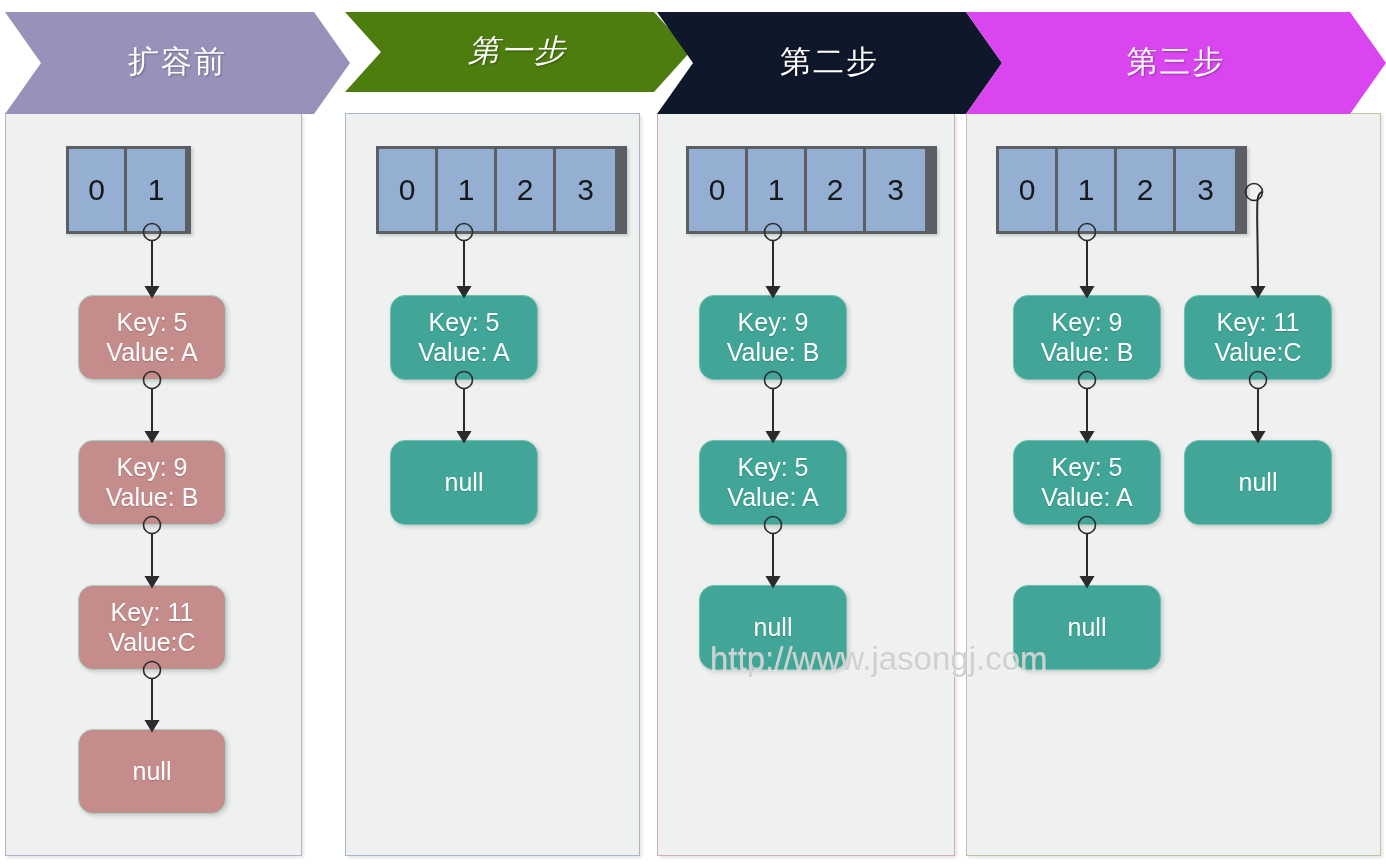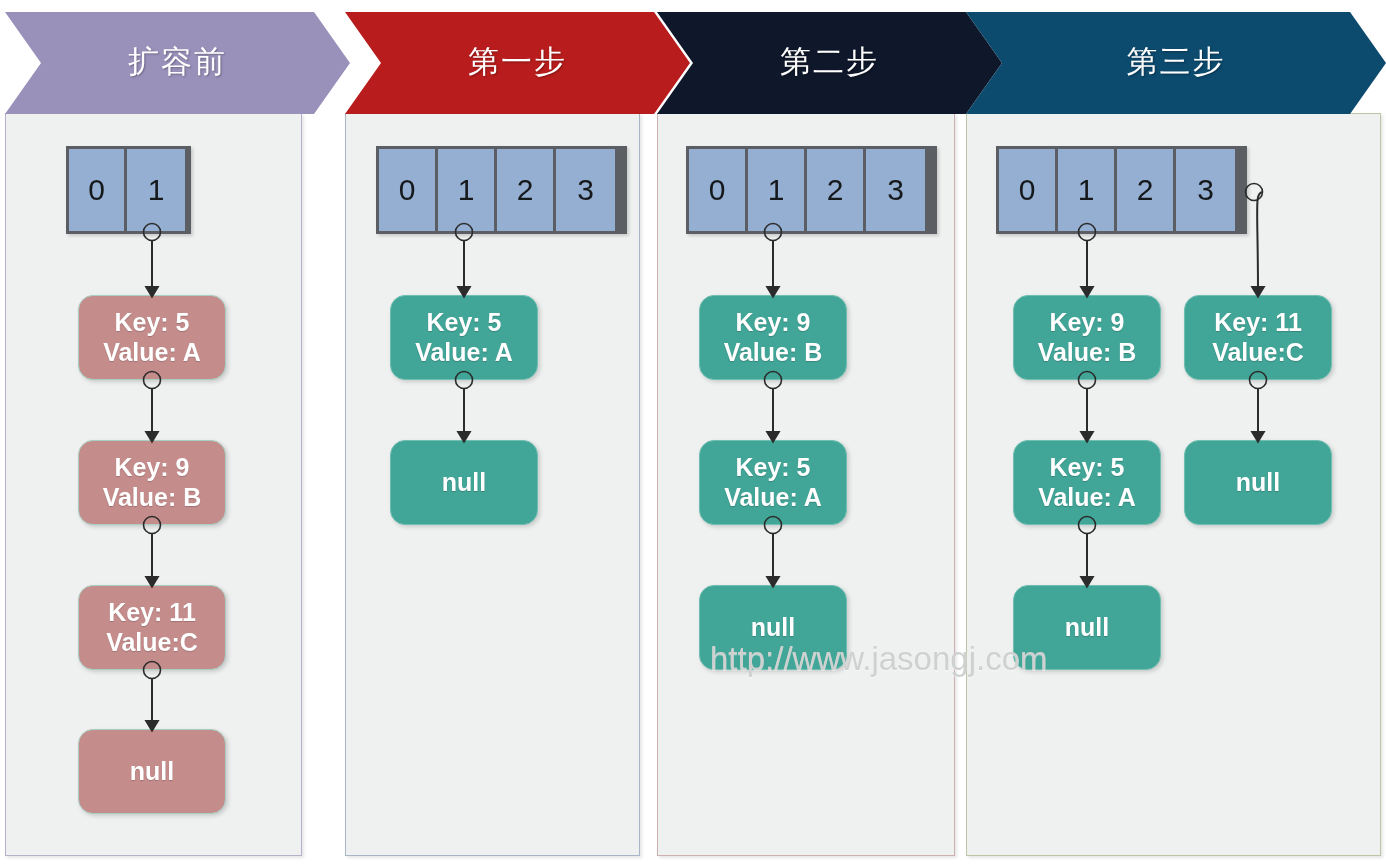--- a/index.html
+++ b/index.html
@@ -65,21 +65,21 @@
     align-items: center;
     justify-content: center;
     color: #ffffff;
     font-size: 25px;
     line-height: 1.18;
     text-shadow: 0 1px 1px rgba(0,0,0,0.18);
     box-shadow: 2px 2px 4px rgba(0,0,0,0.16);
   }
   .node.rose { background: #c58c8c; border: 1px solid #a8cfc2; }
   .node.teal { background: #41a597; border: 1px solid #6fc0b2; }
-  .node .ln { display: block; white-space: nowrap; font-weight: bold; }
+  .node .ln { display: block; white-space: nowrap; }
   svg.links {
     position: absolute;
     left: 0; top: 0;
     width: 1386px; height: 868px;
     pointer-events: none;
   }
   .watermark {
     position: absolute;
     color: #cfd0d0;
     font-size: 33px;
@@ -149,21 +149,21 @@
       <span class="ln">Value: B</span>
     </div>
     <div class="node rose" style="left: 78px; top: 585px; width: 148px; height: 85px;">
       <span class="ln">Key: 11</span>
       <span class="ln">Value:C</span>
     </div>
     <div class="node rose" style="left: 78px; top: 729px; width: 148px; height: 85px;">
       <span class="ln">null</span>
     </div>
     <div class="panel" style="left: 345px; top: 113px; width: 295px; height: 743px; border: 1px solid rgb(169, 182, 200);"></div>
-    <div class="chev" style="left: 345px; top: 12px; width: 345px; height: 102px; background: #b91c1c; clip-path: polygon(0px 0px, calc(100% - 36px) 0px, 100% 50%, calc(100% - 36px) 100%, 0px 100%, 36px 50%);">
+    <div class="chev" style="left: 345px; top: 12px; width: 345px; height: 80px; background: #4d7c0f; clip-path: polygon(0px 0px, calc(100% - 36px) 0px, 100% 50%, calc(100% - 36px) 100%, 0px 100%, 36px 50%); font-style: italic;">
       <span>第一步</span>
     </div>
     <div class="cellrow" style="left: 376px; top: 146px; height: 88px; width: 251px;">
       <div class="cell" style="width: 59px;">0</div>
       <div class="cell" style="width: 59px;">1</div>
       <div class="cell" style="width: 59px;">2</div>
       <div class="cell" style="width: 59px;">3</div>
     </div>
     <div class="node teal" style="left: 390px; top: 295px; width: 148px; height: 85px;">
       <span class="ln">Key: 5</span>
@@ -187,21 +187,21 @@
       <span class="ln">Value: B</span>
     </div>
     <div class="node teal" style="left: 699px; top: 440px; width: 148px; height: 85px;">
       <span class="ln">Key: 5</span>
       <span class="ln">Value: A</span>
     </div>
     <div class="node teal" style="left: 699px; top: 585px; width: 148px; height: 85px;">
       <span class="ln">null</span>
     </div>
     <div class="panel" style="left: 966px; top: 113px; width: 415px; height: 743px; border: 1px solid rgb(188, 198, 164);"></div>
-    <div class="chev" style="left: 966px; top: 12px; width: 420px; height: 102px; background: #0c4a6e; clip-path: polygon(0px 0px, calc(100% - 36px) 0px, 100% 50%, calc(100% - 36px) 100%, 0px 100%, 36px 50%);">
+    <div class="chev" style="left: 966px; top: 12px; width: 420px; height: 102px; background: #d946ef; clip-path: polygon(0px 0px, calc(100% - 36px) 0px, 100% 50%, calc(100% - 36px) 100%, 0px 100%, 36px 50%);">
       <span>第三步</span>
     </div>
     <div class="cellrow" style="left: 996px; top: 146px; height: 88px; width: 251px;">
       <div class="cell" style="width: 59px;">0</div>
       <div class="cell" style="width: 59px;">1</div>
       <div class="cell" style="width: 59px;">2</div>
       <div class="cell" style="width: 59px;">3</div>
     </div>
     <div class="node teal" style="left: 1013px; top: 295px; width: 148px; height: 85px;">
       <span class="ln">Key: 9</span>

